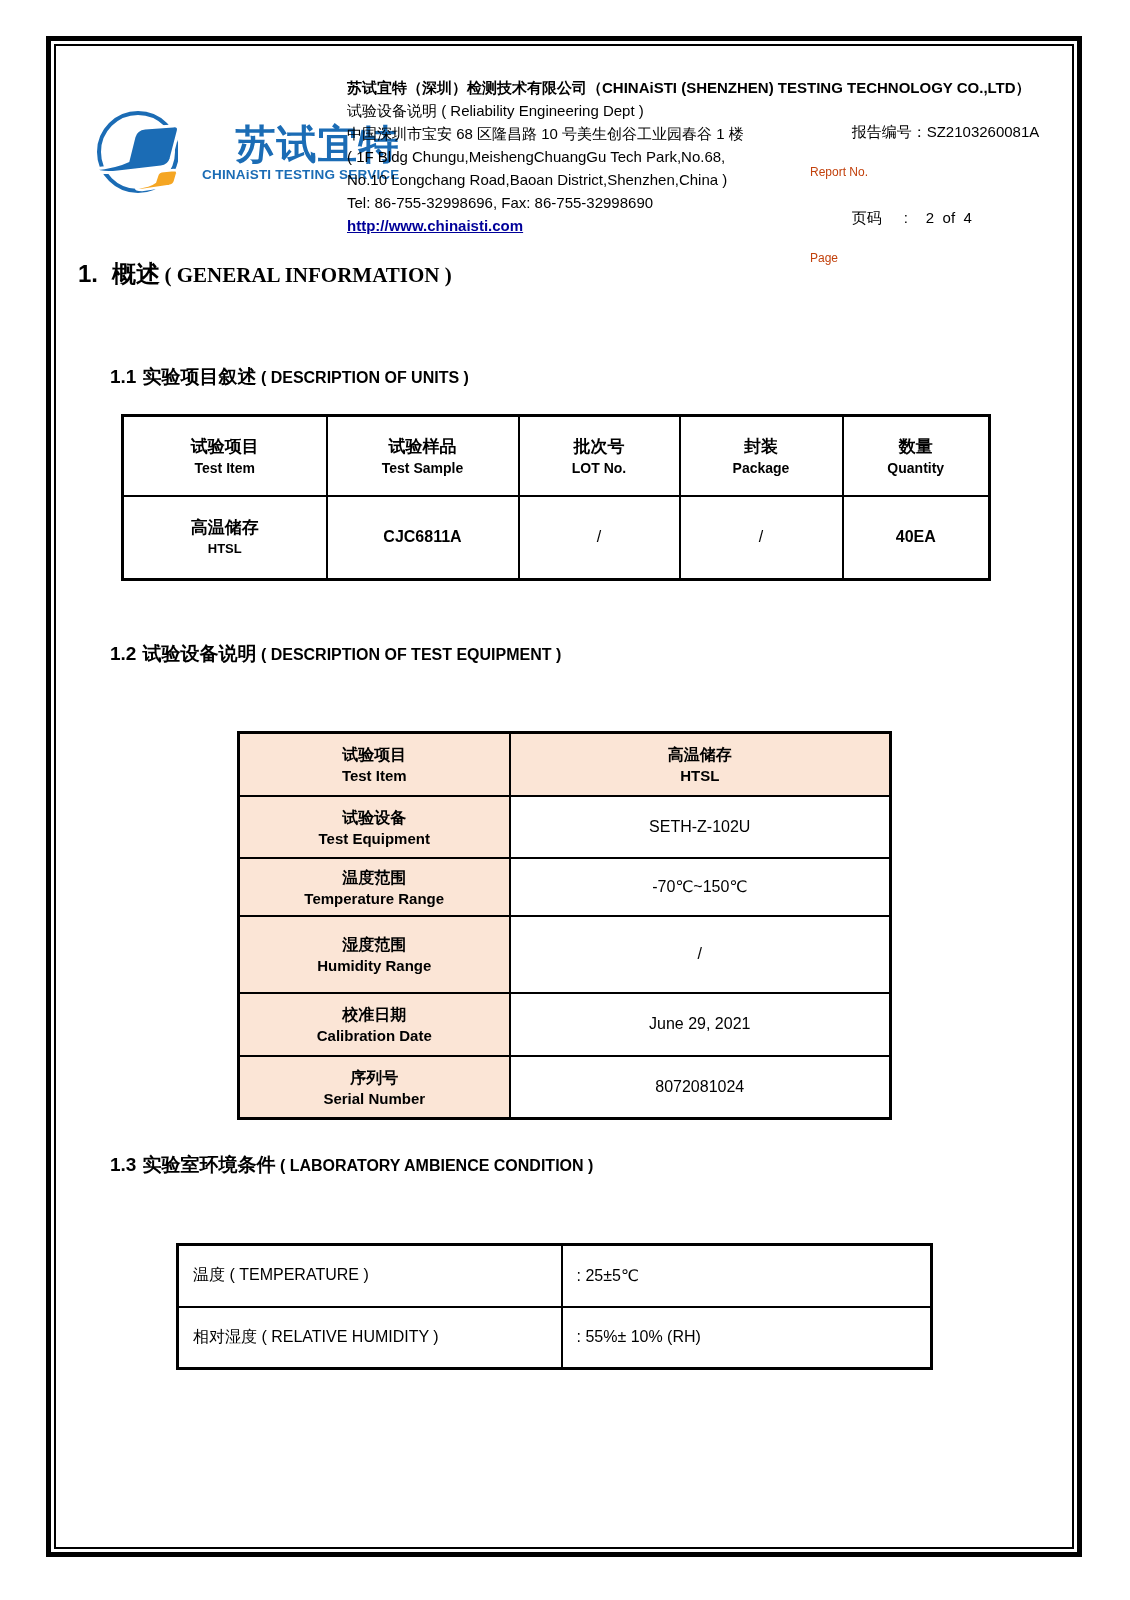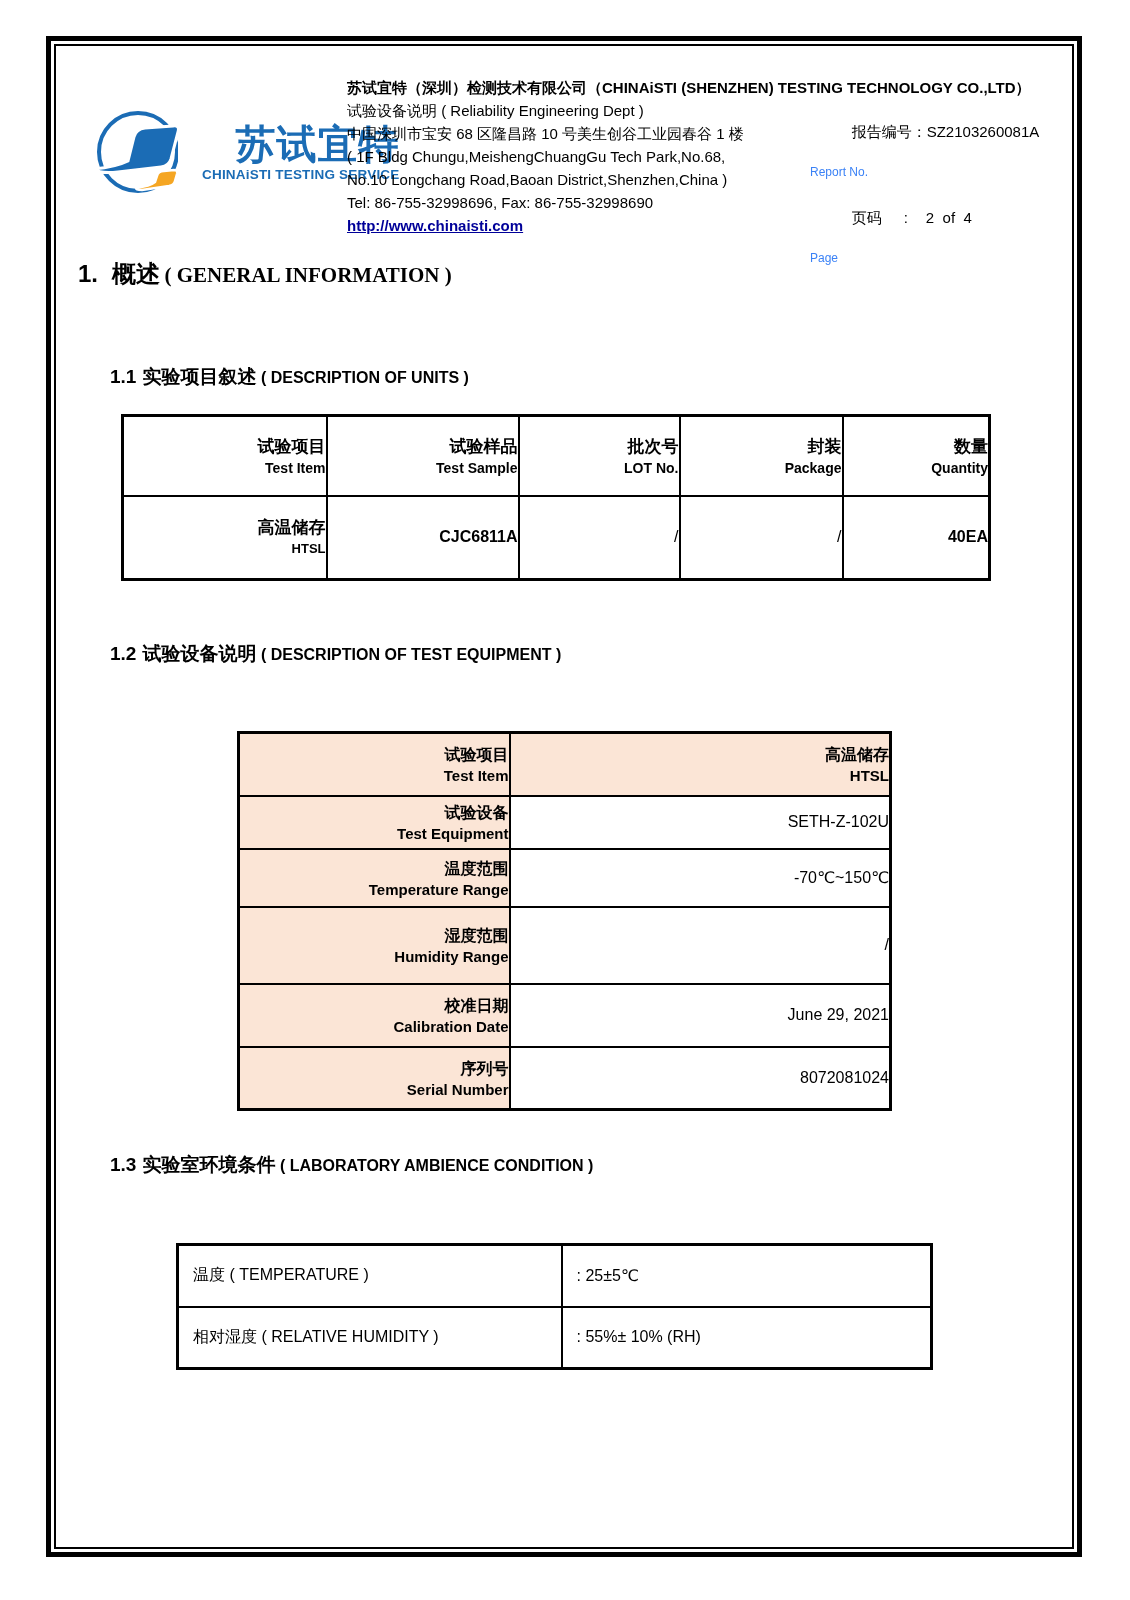--- a/index.html
+++ b/index.html
@@ -14,38 +14,38 @@
   
   .logo{position:absolute;left:92px;top:106px;display:flex;align-items:center;gap:24px;text-align:right;}
   .logo-cn{font-size:40px;font-weight:bold;color:#1b6cb5;letter-spacing:1px;line-height:1.05;}
   .logo-en{font-size:13.5px;font-weight:bold;color:#1b6cb5;letter-spacing:.2px;margin-top:2px;}
   .hdr-text{position:absolute;left:347px;top:76px;width:682px;font-size:15px;line-height:23px;}
   .company-line{font-weight:bold;white-space:nowrap;letter-spacing:0;}
   .hdr-cols{display:flex;}
   .hdr-left{width:458px;}
   .hdr-right{margin-left:5px;width:219px;}
   .website{color:#000099;font-weight:bold;text-decoration:underline;cursor:pointer;display:inline-block;text-align:center;}
-  .sub{font-size:12px;line-height:14px;color:#3b82f6;}
+  .sub{font-size:12px;line-height:14px;color:#c2410c;}
   .rpt-line,.page-line{font-size:15px;line-height:22px;white-space:pre;}
   .page-line .colon{display:inline-block;margin:0 18px 0 22px;}
 
   
   .sec{position:absolute;white-space:nowrap;}
   .sec .h-num,.sec .h-cn{font-weight:bold;}
   .sec1 .h-num,.sec1 .h-cn{font-size:24px;}
   .sec1 .h-en{font-size:21px;font-weight:bold;font-family:Liberation Serif, serif;}
   .sec1 .h-num{margin-right:14px;}
   .secsub .h-num,.secsub .h-cn{font-size:19px;}
   .secsub .h-en{font-size:16px;font-weight:bold;}
   .secsub .h-num{margin-right:6px;}
 
   
   table{border-collapse:collapse;table-layout:fixed;}
   .doc-table{position:absolute;}
-  .doc-table td{border:2px solid #000;text-align:right;vertical-align:middle;padding:0;}
+  .doc-table td{border:2px solid #000;text-align:center;vertical-align:middle;padding:0;}
   .t-outer{border:3px solid #000;}
   .cell-cn{font-size:17px;font-weight:bold;line-height:24px;}
   .cell-en{font-size:14px;font-weight:bold;line-height:18px;}
   .val-bold{font-size:16px;font-weight:bold;}
   .val{font-size:16px;font-weight:normal;}
   .peach{background:#fbe5d6;}
   .eq-cn{font-size:16px;font-weight:bold;line-height:23px;}
   .eq-en{font-size:15px;font-weight:bold;line-height:19px;}
   .amb td{text-align:left;}
   .amb .lbl,.amb .vall{font-size:16px;padding-left:14px;}
@@ -157,21 +157,21 @@
         <tr style="height:63px;">
       <td class="peach">
         <div class="eq-cn">试验项目</div>
         <div class="eq-en">Test Item</div>
       </td>
       <td class="peach">
         <div class="eq-cn">高温储存</div>
         <div class="eq-en">HTSL</div>
       </td>
     </tr>
-    <tr style="height:53px;">
+    <tr style="height:62px;">
       <td class="peach">
         <div class="eq-cn">试验设备</div>
         <div class="eq-en">Test Equipment</div>
       </td>
       <td class="val">SETH-Z-102U</td>
     </tr>
     <tr style="height:58px;padding-left:20px;">
       <td class="peach">
         <div class="eq-cn">温度范围</div>
         <div class="eq-en">Temperature Range</div>

